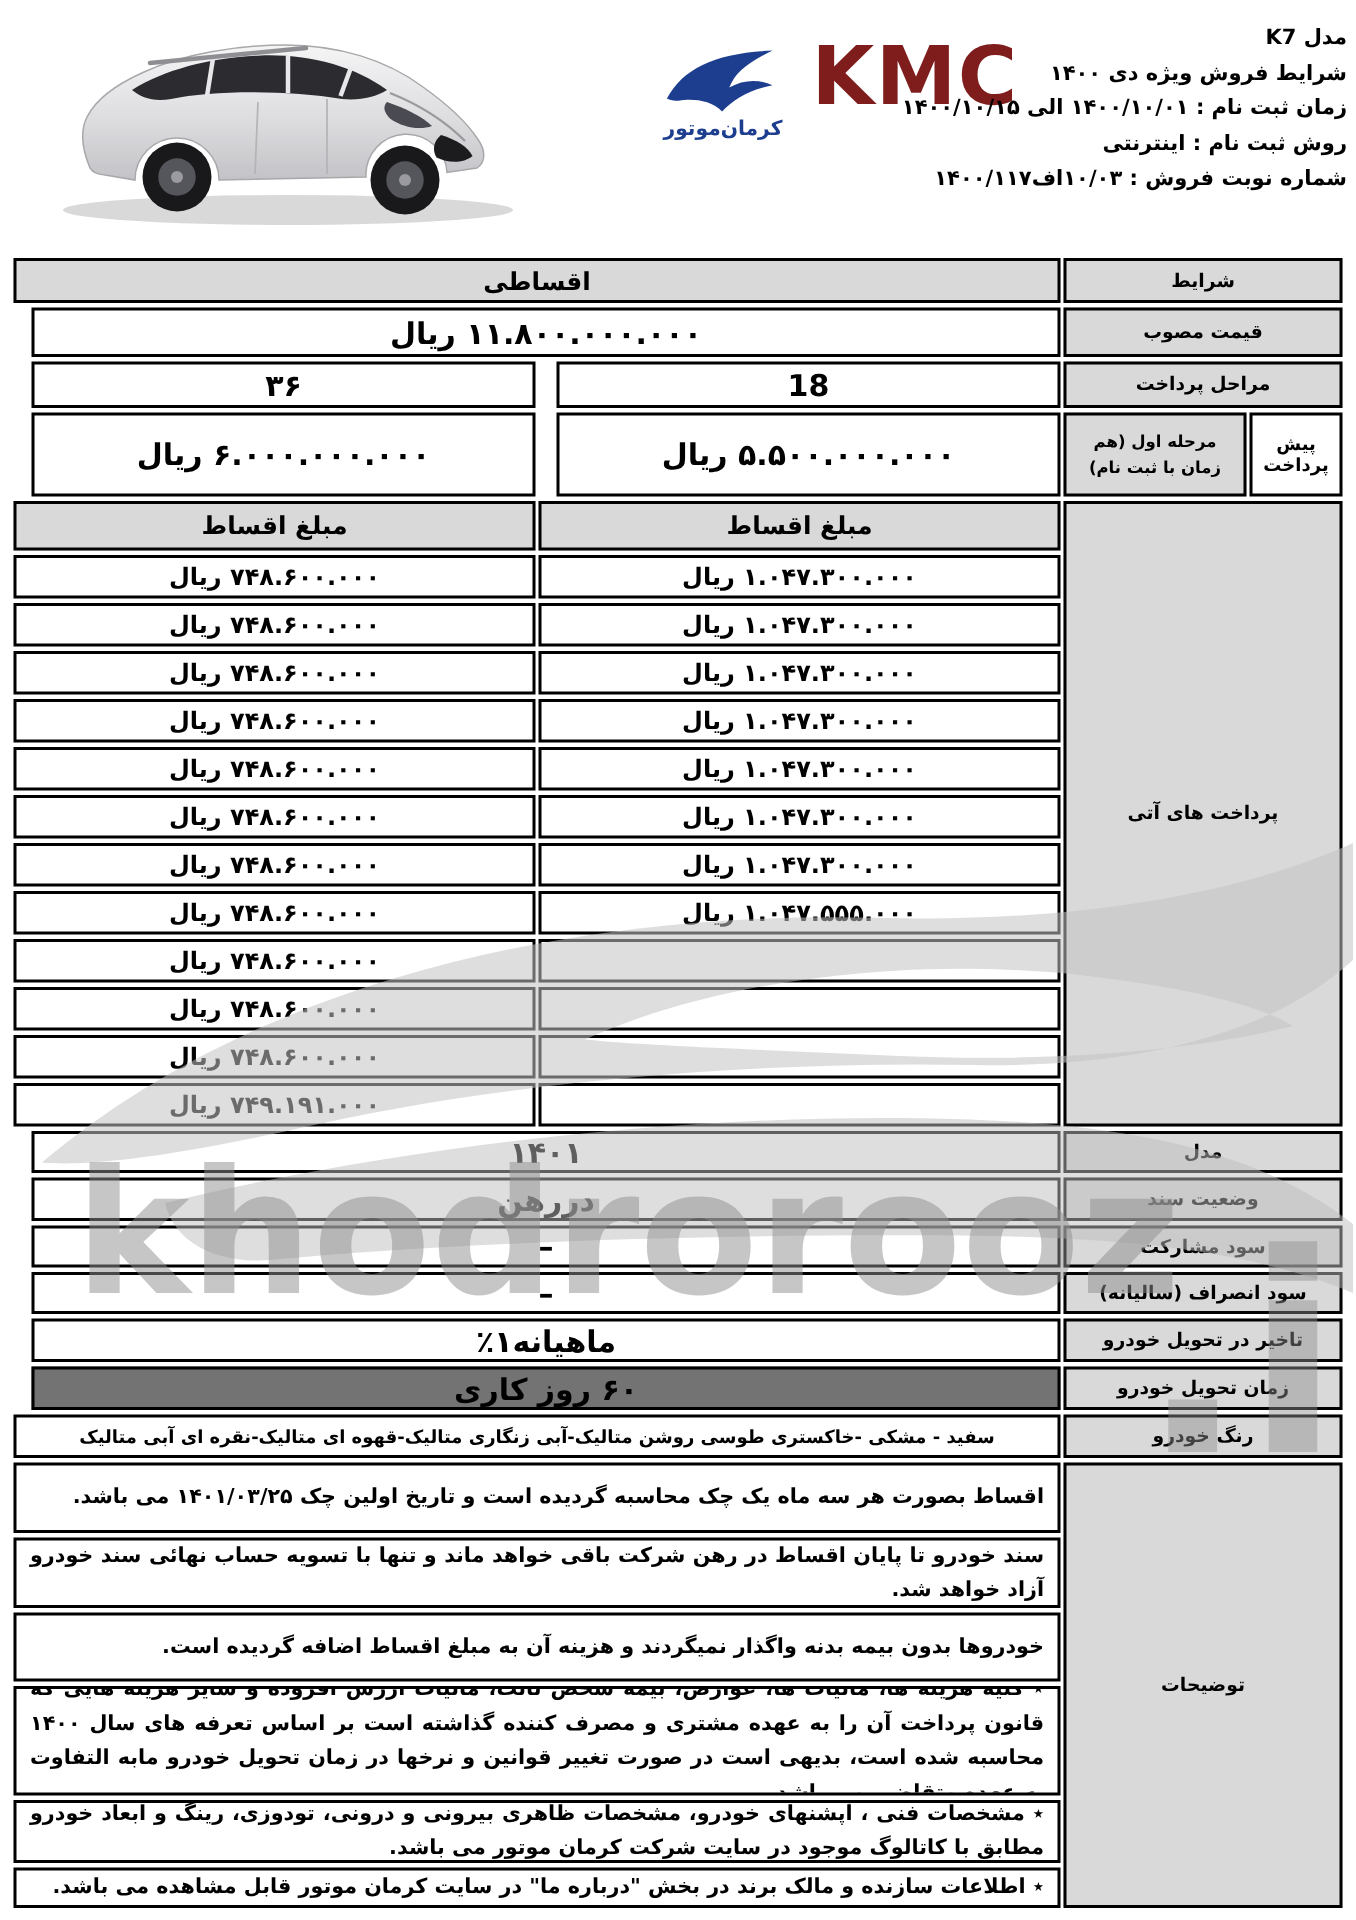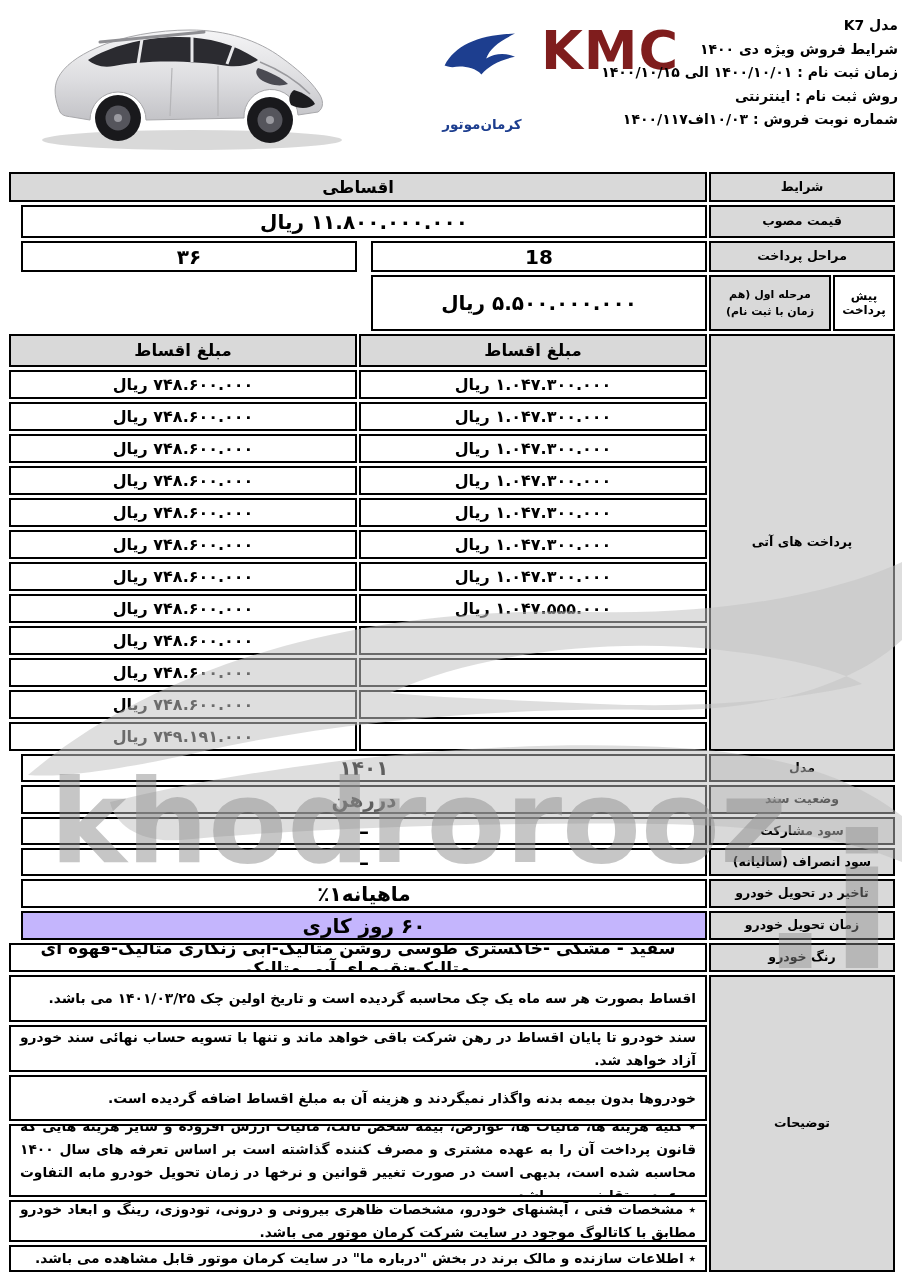--- a/index.html
+++ b/index.html
@@ -4,43 +4,43 @@
 <style>
   html,body{margin:0;padding:0;background:#fff;}
   .page{position:relative;width:904px;height:1280px;background:#fff;overflow:hidden;
         font-family:"DejaVu Sans","Liberation Sans",sans-serif;color:#000;}
 
   
   .car-art{position:absolute;left:22px;top:8px;width:320px;height:152px;}
   .logo{position:absolute;left:425px;top:24px;width:235px;height:90px;}
   .logo .bird{position:absolute;left:14px;top:8px;width:88px;height:44px;}
   .logo .fa-name{position:absolute;left:0;top:54px;width:114px;text-align:center;
-                 color:#1d3e8f;font-size:13.5px;font-weight:bold;direction:rtl;margin-top:38px;}
+                 color:#1d3e8f;font-size:13.5px;font-weight:bold;direction:rtl;}
   .logo .kmc{position:absolute;left:116px;top:0px;font-size:54px;font-weight:bold;
              color:#7f1d1d;letter-spacing:1px;line-height:1;}
   .hinfo{position:absolute;top:14px;right:6px;width:340px;direction:rtl;text-align:right;
          font-size:14px;font-weight:bold;line-height:23.5px;}
   .hinfo .t{text-decoration:underline;}
 
   
   .tbl{position:absolute;left:9px;top:172px;width:886px;display:grid;direction:rtl;
        grid-template-columns:186px 348px 348px;
        grid-template-rows:30px 33px 31px 56px 33px repeat(12,29px)
                           28px 29px 28px 28px 29px 29px 29px
                           47px 47px 46px 73px 42px 27px;
        gap:3px 2px;font-weight:bold;}
   .cell{border:2px solid #000;background:#fff;display:flex;align-items:center;
         justify-content:center;text-align:center;overflow:hidden;}
   .g{background:#d9d9d9;}
-  .vg{background:#c4b5fd;}
+  .vg{background:#737373;}
   .lab{font-size:12.5px;line-height:1.35;padding:0 4px;}
   .big{font-size:16.5px;}
   .val{font-size:20px;margin-left:12px;}
   .inst{font-size:16px;}
-  .colors{font-size:17px;}
+  .colors{font-size:12px;}
   .note{font-size:13.8px;justify-content:flex-start;padding:2px 9px;}
   .note .txt{width:100%;text-align:justify;line-height:23px;direction:rtl;}
   .split{display:flex;gap:2px;}
   .split .sub1{width:58px;flex:none;font-size:12px;}
   .split .sub2{flex:1;font-size:11px;line-height:1.55;padding:0 3px;}
 
   
   .wm{position:absolute;left:0;top:0;width:904px;height:1280px;pointer-events:none;}
 </style>
 </head>
@@ -107,20 +107,21 @@
 
     <div class="cell g lab" style="grid-area:3/1/4/2">مراحل پرداخت</div>
     <div class="cell val" style="grid-area:3/2/4/3">18</div>
     <div class="cell val" style="grid-area:3/3/4/4">۳۶</div>
 
     <div class="split" style="grid-area:4/1/5/2">
       <div class="cell sub1">پیش پرداخت</div>
       <div class="cell g sub2">مرحله اول (هم زمان با ثبت نام)</div>
     </div>
     <div class="cell val" style="grid-area:4/2/5/3">۵.۵۰۰.۰۰۰.۰۰۰ ریال</div>
+    <div class="cell val" style="grid-area:4/3/5/4">۶.۰۰۰.۰۰۰.۰۰۰ ریال</div>
 
     <div class="cell g lab" style="grid-area:5/1/18/2">پرداخت های آتی</div>
     <div class="cell g big" style="grid-area:5/2/6/3">مبلغ اقساط</div>
     <div class="cell g big" style="grid-area:5/3/6/4">مبلغ اقساط</div>
 
     <div class="cell inst" style="grid-area:6/2/7/3">۱.۰۴۷.۳۰۰.۰۰۰ ریال</div>
     <div class="cell inst" style="grid-area:6/3/7/4">۷۴۸.۶۰۰.۰۰۰ ریال</div>
     <div class="cell inst" style="grid-area:7/2/8/3">۱.۰۴۷.۳۰۰.۰۰۰ ریال</div>
     <div class="cell inst" style="grid-area:7/3/8/4">۷۴۸.۶۰۰.۰۰۰ ریال</div>
     <div class="cell inst" style="grid-area:8/2/9/3">۱.۰۴۷.۳۰۰.۰۰۰ ریال</div>

